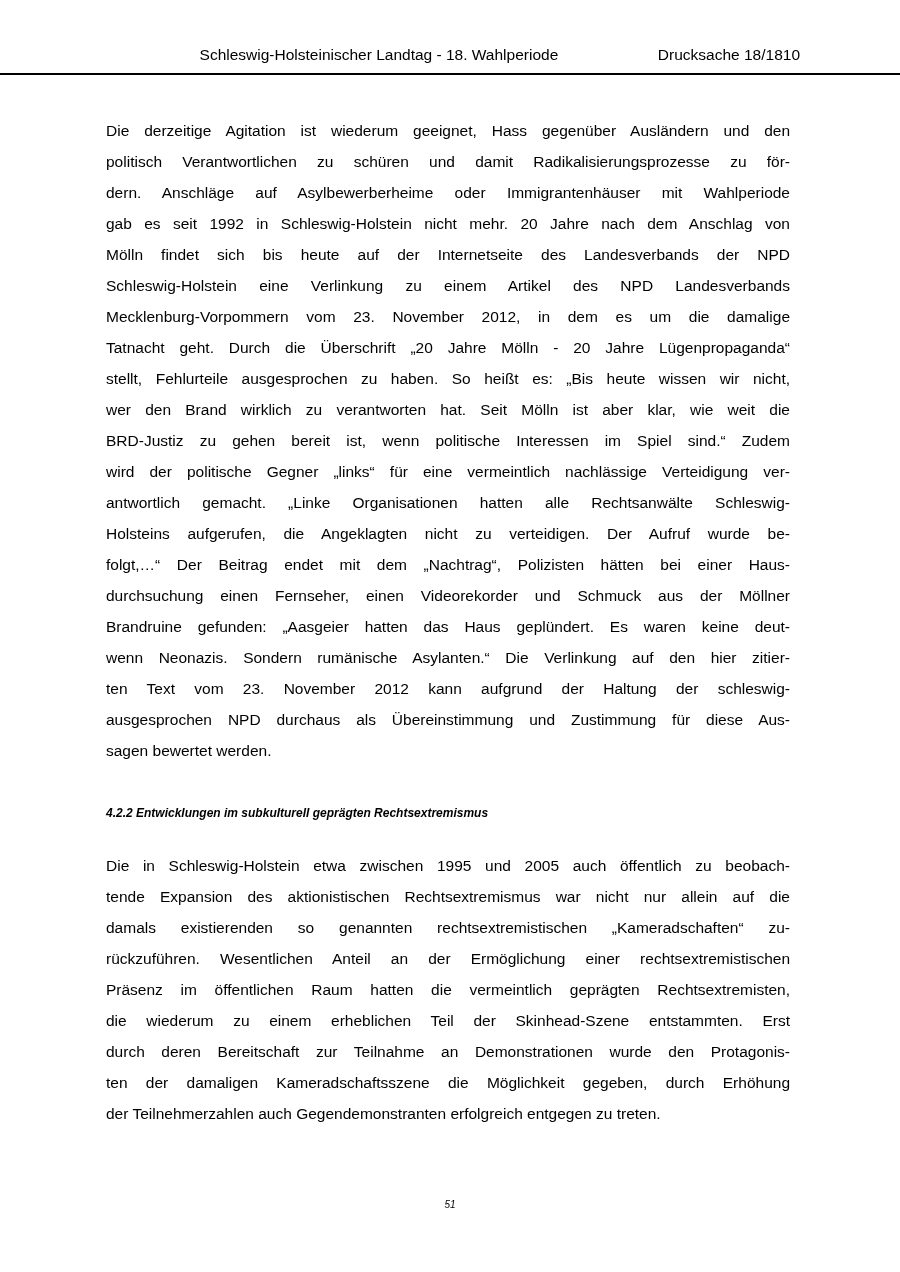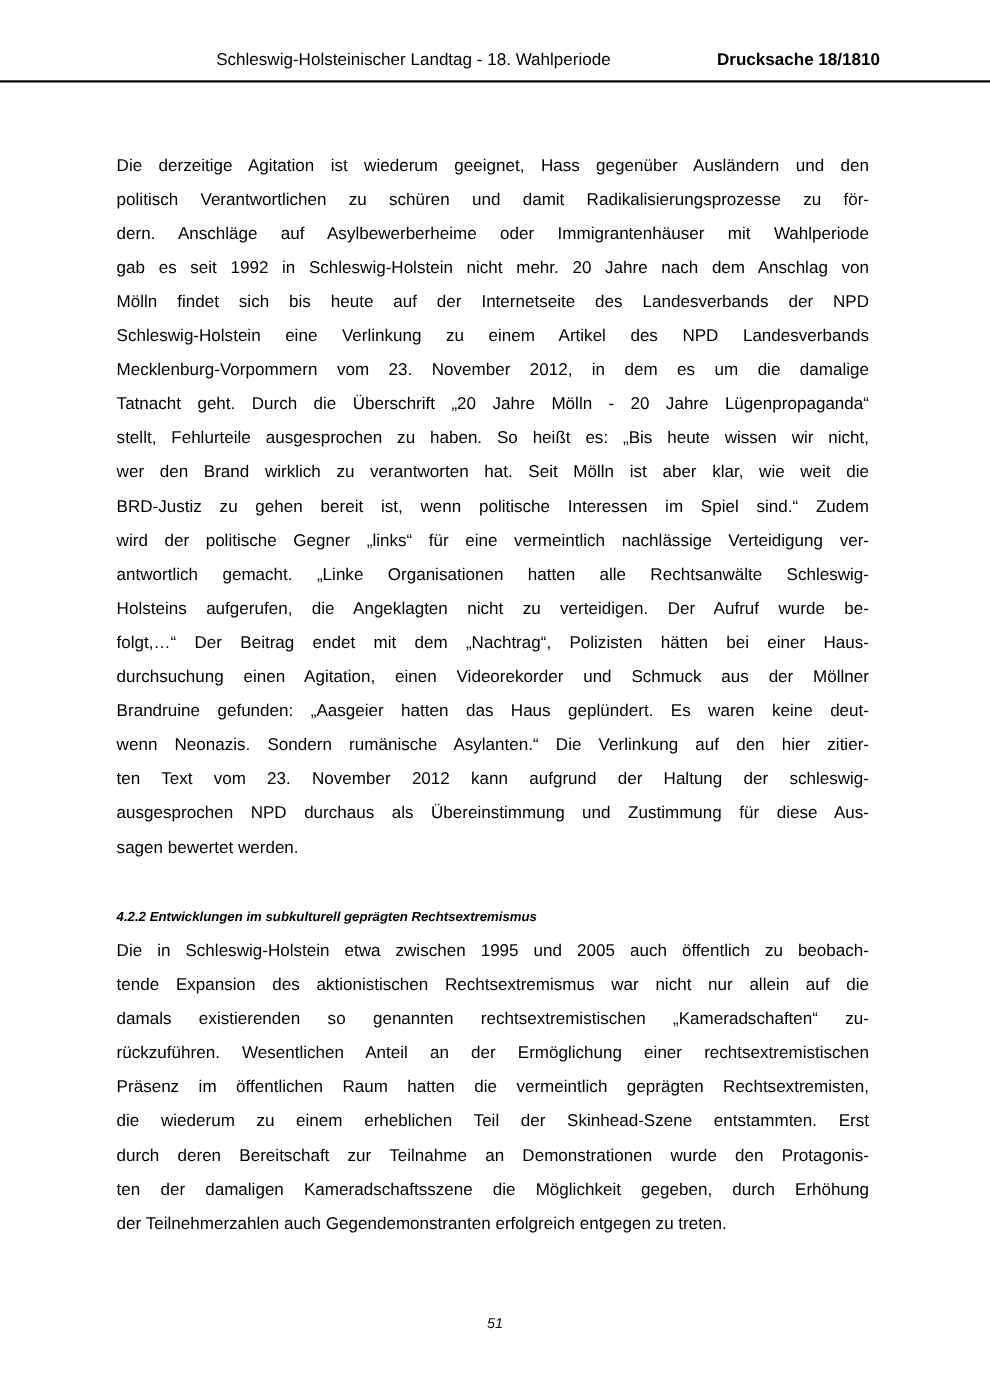--- a/index.html
+++ b/index.html
@@ -20,29 +20,29 @@
     padding: 46px 100px 9px 100px;
     border-bottom: 2px solid #000000;
     font-size: 15.5px;
   }
   .header-title {
     flex: 1;
     text-align: center;
     font-weight: 400;
   }
   .header-docnum {
-    font-weight: 700;
+    font-weight: 400;
     white-space: nowrap;
   }
   .body-text {
     padding: 0 110px 0 106px;
     font-size: 15.5px;
   }
-  .paragraph { margin-top: 60px; }
-  .paragraph-2 { margin-top: 0; }
+  .paragraph { margin-top: 40px; }
+  .paragraph-2 { margin-top: 21px; }
   .line {
     line-height: 31px;
     text-align: justify;
     text-align-last: justify;
     white-space: normal;
   }
   .line.end {
     text-align-last: left;
   }
   .section-heading {
@@ -51,21 +51,21 @@
     font-weight: 700;
     font-style: italic;
     font-size: 12px;
   }
   .footer {
     position: absolute;
     left: 0;
     right: 0;
     bottom: 62px;
     text-align: center;
-    font-size: 13px;
+    font-size: 10px;
     font-style: italic;
   }
 </style>
 </head>
 <body>
 
 <div class="page">
 
   <header class="header">
     <div class="header-title">Schleswig-Holsteinischer Landtag - 18. Wahlperiode</div>
@@ -83,21 +83,21 @@
       <div class="line">Schleswig-Holstein eine Verlinkung zu einem Artikel des NPD Landesverbands</div>
       <div class="line">Mecklenburg-Vorpommern vom 23. November 2012, in dem es um die damalige</div>
       <div class="line">Tatnacht geht. Durch die Überschrift „20 Jahre Mölln - 20 Jahre Lügenpropaganda“</div>
       <div class="line">stellt, Fehlurteile ausgesprochen zu haben. So heißt es: „Bis heute wissen wir nicht,</div>
       <div class="line">wer den Brand wirklich zu verantworten hat. Seit Mölln ist aber klar, wie weit die</div>
       <div class="line">BRD-Justiz zu gehen bereit ist, wenn politische Interessen im Spiel sind.“ Zudem</div>
       <div class="line">wird der politische Gegner „links“ für eine vermeintlich nachlässige Verteidigung ver-</div>
       <div class="line">antwortlich gemacht. „Linke Organisationen hatten alle Rechtsanwälte Schleswig-</div>
       <div class="line">Holsteins aufgerufen, die Angeklagten nicht zu verteidigen. Der Aufruf wurde be-</div>
       <div class="line">folgt,…“ Der Beitrag endet mit dem „Nachtrag“, Polizisten hätten bei einer Haus-</div>
-      <div class="line">durchsuchung einen Agitation, einen Videorekorder und Schmuck aus der Möllner</div>
+      <div class="line">durchsuchung einen Fernseher, einen Videorekorder und Schmuck aus der Möllner</div>
       <div class="line">Brandruine gefunden: „Aasgeier hatten das Haus geplündert. Es waren keine deut-</div>
       <div class="line">wenn Neonazis. Sondern rumänische Asylanten.“ Die Verlinkung auf den hier zitier-</div>
       <div class="line">ten Text vom 23. November 2012 kann aufgrund der Haltung der schleswig-</div>
       <div class="line">ausgesprochen NPD durchaus als Übereinstimmung und Zustimmung für diese Aus-</div>
       <div class="line end">sagen bewertet werden.</div>
     </div>
 
     <h2 class="section-heading">4.2.2 Entwicklungen im subkulturell geprägten Rechtsextremismus</h2>
 
     <div class="paragraph paragraph-2">

